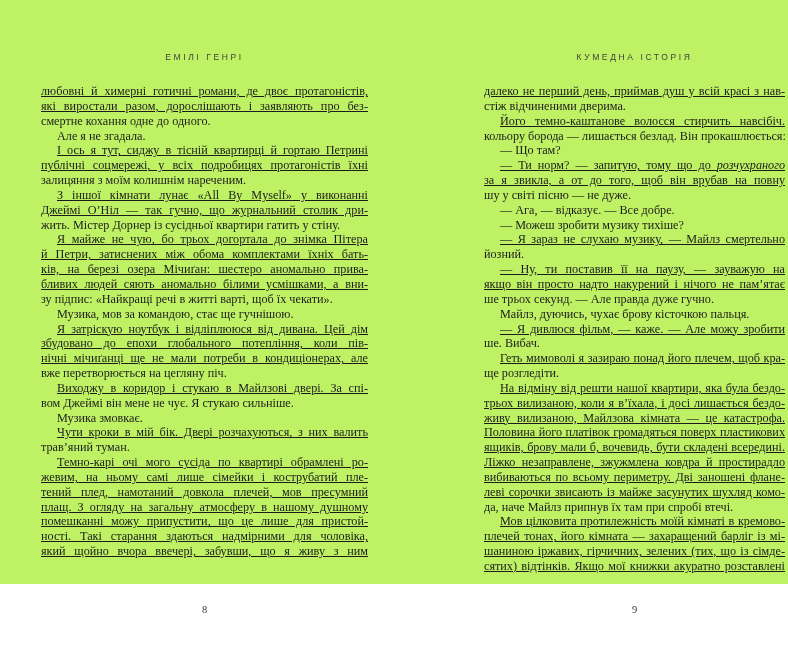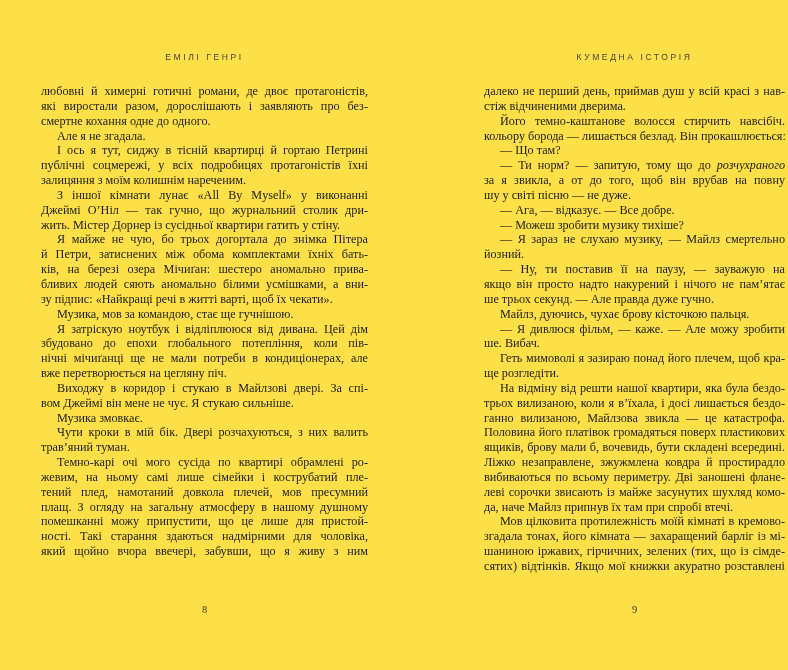--- a/index.html
+++ b/index.html
@@ -3,22 +3,22 @@
 <meta charset="utf-8">
 <style>
   html, body {
     margin: 0; padding: 0;
     width: 788px; height: 670px;
     background: #ffffff;
     overflow: hidden;
   }
   .spread {
     position: relative;
-    width: 788px; height: 670px;
-    background: #fde047;
+    width: 788px; height: 584px;
+    background: #bef264;
     font-family: "Liberation Serif", "DejaVu Serif", serif;
     color: #1c1c1c;
   }
   .page { position: absolute; top: 0; height: 670px; }
   .page-left  { left: 41px;  width: 327px; }
   .page-right { left: 448px; width: 301px; margin-left: 36px; }
 
   .running-head {
     position: absolute; top: 52px; left: 0; right: 0;
     text-align: center;
@@ -38,20 +38,21 @@
     line-height: 14.85px;
     overflow: hidden;
     font-size: 12.2px;
     text-align: justify;
     text-align-last: left;
     white-space: nowrap;
   }
   .line.j {
     white-space: normal;
     text-align-last: justify;
+    text-decoration: underline;
   }
   .line.ind { text-indent: 16px; }
   .line em { font-style: italic; }
 
   .folio {
     position: absolute; top: 604px; left: 0; right: 0;
     text-align: center;
     font-size: 10.5px;
     color: #383838;
   }
@@ -118,28 +119,28 @@
         <div class="line j ind"><span>— Ну, ти поставив її на паузу, — зауважую на випадок,</span></div>
         <div class="line j"><span>якщо він просто надто накурений і нічого не пам’ятає дов-</span></div>
         <div class="line"><span>ше трьох секунд. — Але правда дуже гучно.</span></div>
         <div class="line ind"><span>Майлз, дуючись, чухає брову кісточкою пальця.</span></div>
         <div class="line j ind"><span>— Я дивлюся фільм, — каже. — Але можу зробити тихі-</span></div>
         <div class="line"><span>ше. Вибач.</span></div>
         <div class="line j ind"><span>Геть мимоволі я зазираю понад його плечем, щоб кра-</span></div>
         <div class="line"><span>ще розгледіти.</span></div>
         <div class="line j ind"><span>На відміну від решти нашої квартири, яка була бездо-</span></div>
         <div class="line j"><span>трьох вилизаною, коли я в’їхала, і досі лишається бездо-</span></div>
-        <div class="line j"><span>ганно вилизаною, Майлзова звикла — це катастрофа.</span></div>
+        <div class="line j"><span>живу вилизаною, Майлзова кімната — це катастрофа.</span></div>
         <div class="line j"><span>Половина його платівок громадяться поверх пластикових</span></div>
         <div class="line j"><span>ящиків, брову мали б, вочевидь, бути складені всередині.</span></div>
         <div class="line j"><span>Ліжко незаправлене, зжужмлена ковдра й простирадло</span></div>
         <div class="line j"><span>вибиваються по всьому периметру. Дві заношені флане-</span></div>
         <div class="line j"><span>леві сорочки звисають із майже засунутих шухляд комо-</span></div>
         <div class="line"><span>да, наче Майлз припнув їх там при спробі втечі.</span></div>
         <div class="line j ind"><span>Мов цілковита протилежність моїй кімнаті в кремово-</span></div>
-        <div class="line j"><span>згадала тонах, його кімната — захаращений барліг із мі-</span></div>
+        <div class="line j"><span>плечей тонах, його кімната — захаращений барліг із мі-</span></div>
         <div class="line j"><span>шаниною іржавих, гірчичних, зелених (тих, що із сімде-</span></div>
         <div class="line j"><span>сятих) відтінків. Якщо мої книжки акуратно розставлені</span></div>
       </div>
     <div class="folio">9</div>
   </div>
 
 </div>
 
 </body></html>

